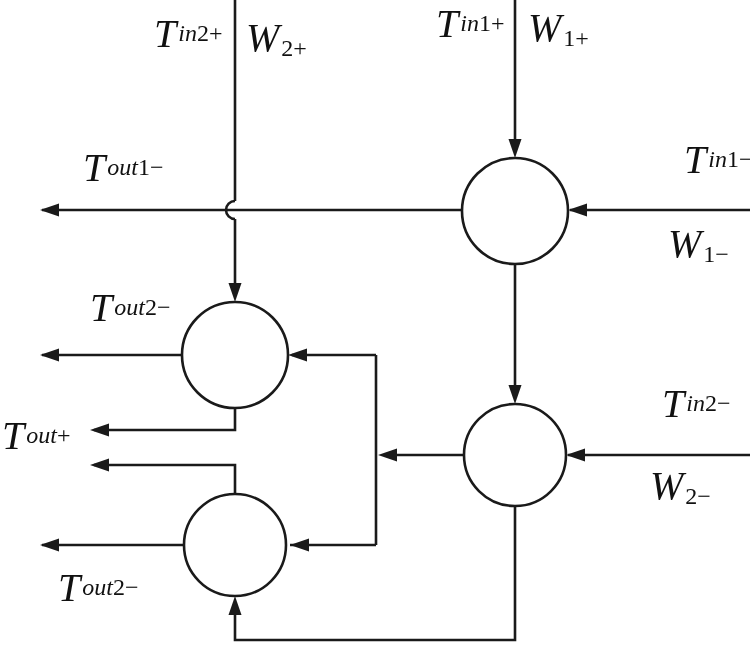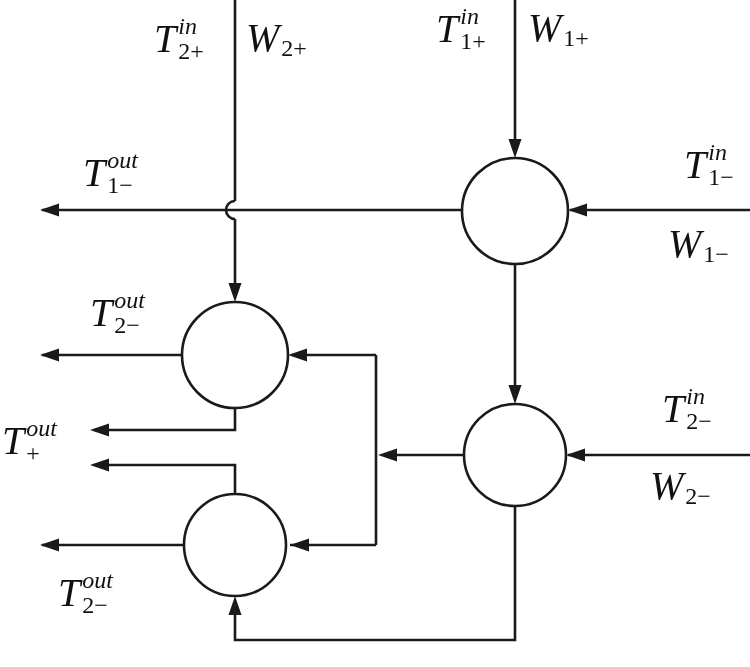--- a/index.html
+++ b/index.html
@@ -42,21 +42,20 @@
     color: #111111;
     white-space: nowrap;
     font-style: italic;
   }
   .mlabel .base {
     font-size: 40px;
     line-height: 1;
   }
   .mlabel .scripts {
     display: inline-flex;
-    flex-direction: column;
     justify-content: center;
     margin-left: 2px;
   }
   .mlabel .sup {
     font-size: 24px;
     line-height: 1.05;
     font-style: italic;
   }
   .mlabel .sub {
     font-size: 24px;

